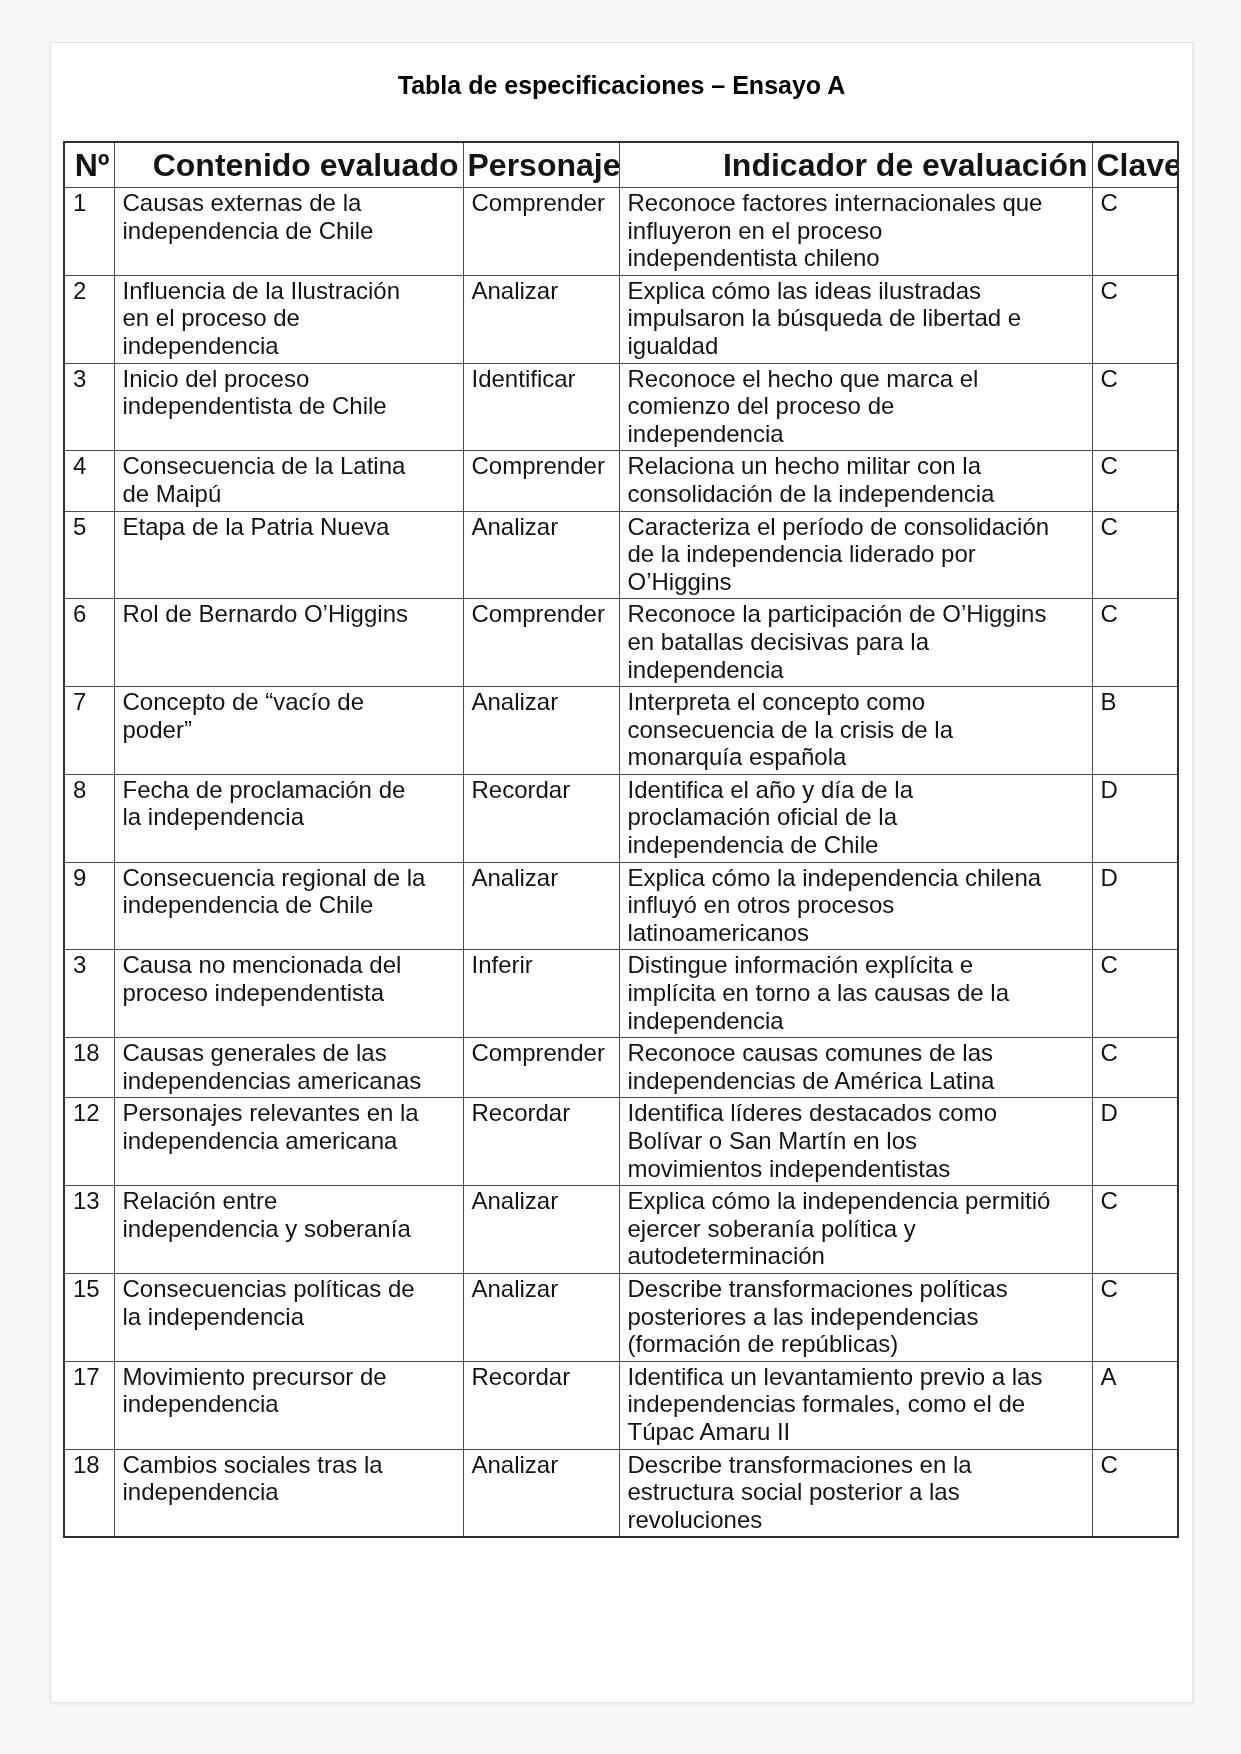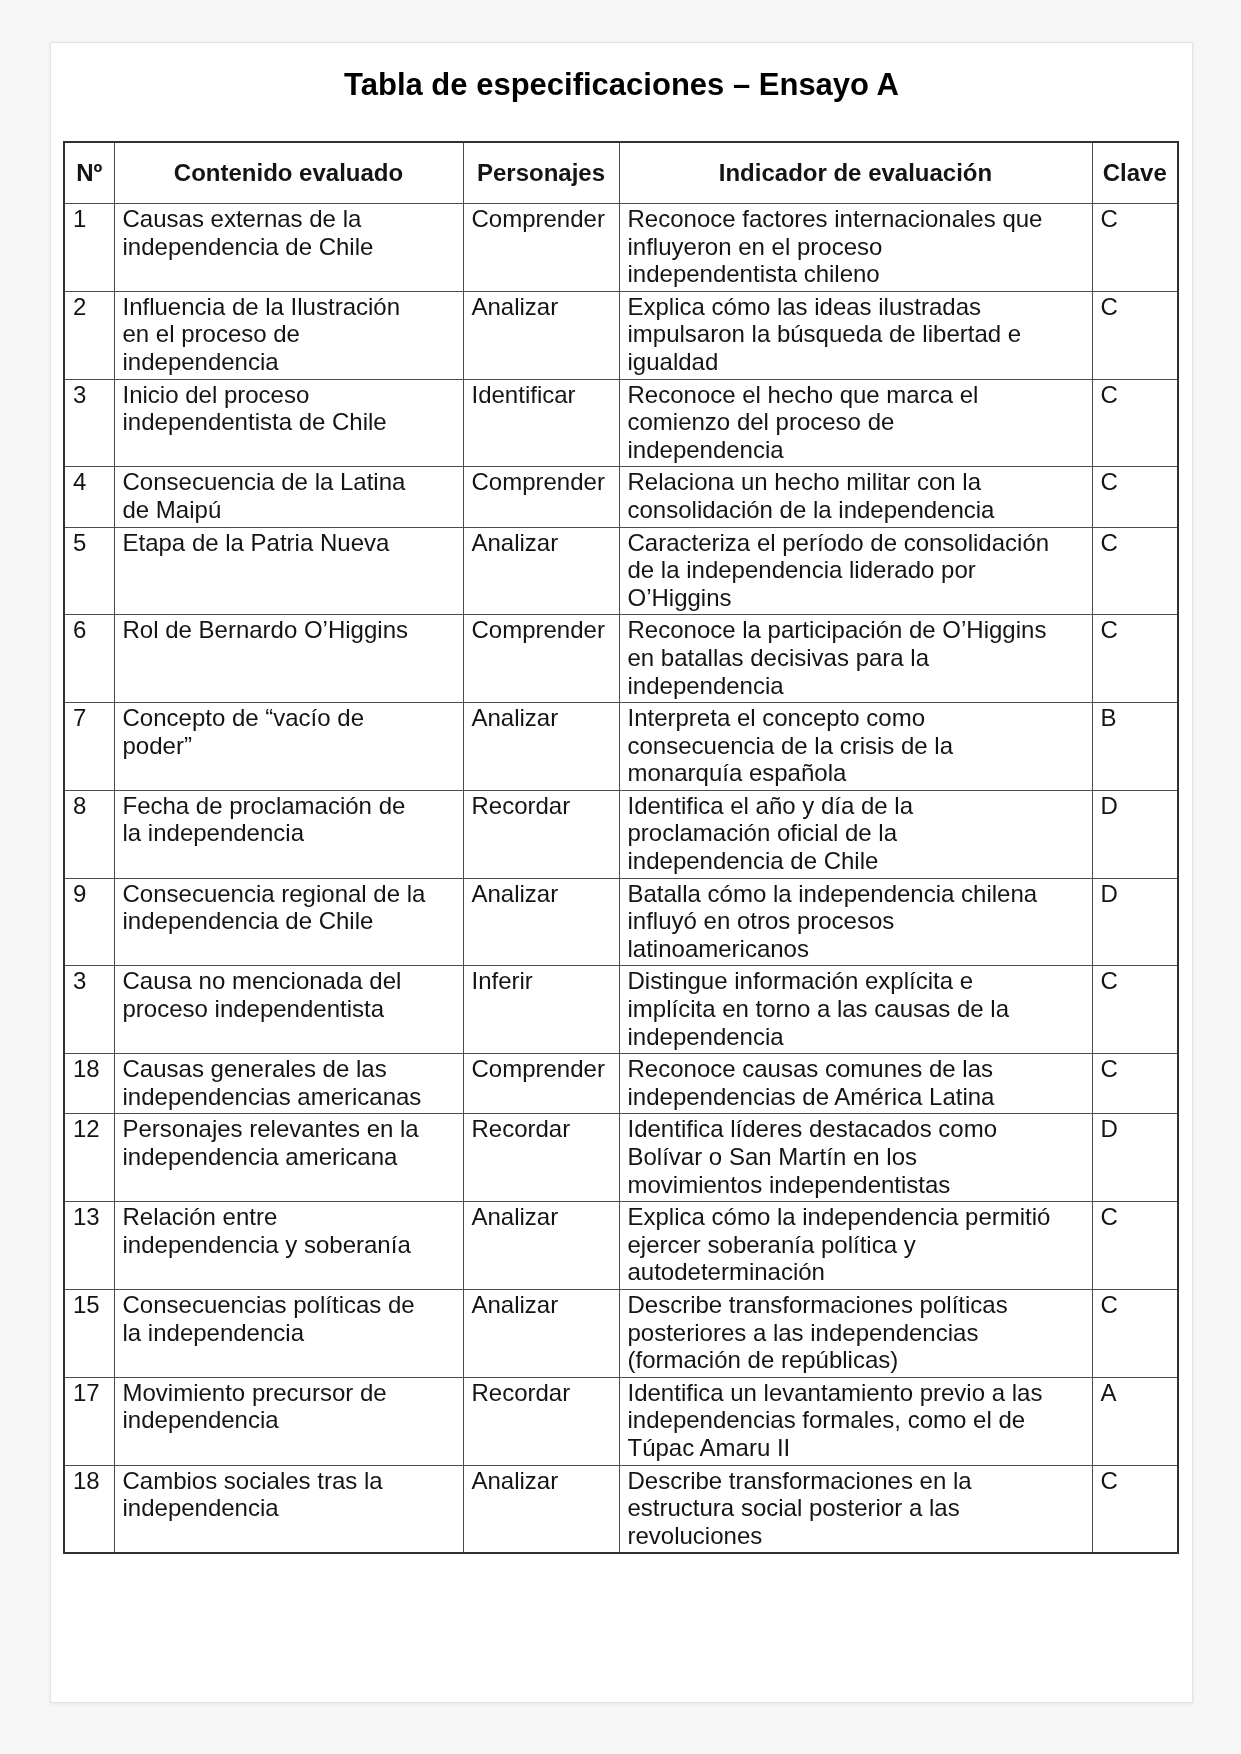--- a/index.html
+++ b/index.html
@@ -12,35 +12,35 @@
   html,body{margin:0;padding:0;}
   body{font-family:"Liberation Sans",sans-serif;background:var(--canvas-bg);}
   .canvas{position:relative;width:1241px;height:1754px;background:var(--canvas-bg);overflow:hidden;}
   .page{
     position:absolute;left:50px;top:42px;width:1143px;height:1661px;
     background:var(--page-bg);border:1px solid #e3e3e3;box-sizing:border-box;
     box-shadow:0 1px 4px rgba(0,0,0,.07);
   }
   .title{
     margin:27px 0 0 0;text-align:center;
-    font-size:31px;font-weight:bold;color:#000;line-height:30px;
+    font-size:25px;font-weight:bold;color:#000;line-height:30px;
   }
   table.spec-table{
     border-collapse:collapse;table-layout:fixed;
     width:1114px;margin:41px 0 0 12px;
     border:2px solid var(--border-outer);
   }
   .spec-table th,.spec-table td{
     border:1.5px solid var(--border-inner);
     vertical-align:top;color:var(--text);
     box-sizing:border-box;overflow:hidden;
   }
   .spec-table th{
-    font-size:24px;font-weight:bold;text-align:center;
-    padding:16px 4px;line-height:28px;white-space:nowrap;
+    font-size:32px;font-weight:bold;text-align:right;
+    padding:8px 4px;line-height:28px;white-space:nowrap;
   }
   .spec-table td{
     font-size:24px;line-height:27.6px;
     padding:1px 8px 3px 8px;white-space:pre-line;
     text-align:left;
   }
   .spec-table td.col-num{padding-left:8px;}
   col.c-num{width:50px;}
   col.c-contenido{width:349px;}
   col.c-habilidad{width:156px;}
@@ -148,21 +148,21 @@
             <td class="col-indicador">Identifica el año y día de la
 proclamación oficial de la
 independencia de Chile</td>
             <td class="col-clave">D</td>
           </tr>
           <tr>
             <td class="col-num">9</td>
             <td class="col-contenido">Consecuencia regional de la
 independencia de Chile</td>
             <td class="col-habilidad">Analizar</td>
-            <td class="col-indicador">Batalla cómo la independencia chilena
+            <td class="col-indicador">Explica cómo la independencia chilena
 influyó en otros procesos
 latinoamericanos</td>
             <td class="col-clave">D</td>
           </tr>
           <tr>
             <td class="col-num">3</td>
             <td class="col-contenido">Causa no mencionada del
 proceso independentista</td>
             <td class="col-habilidad">Inferir</td>
             <td class="col-indicador">Distingue información explícita e

